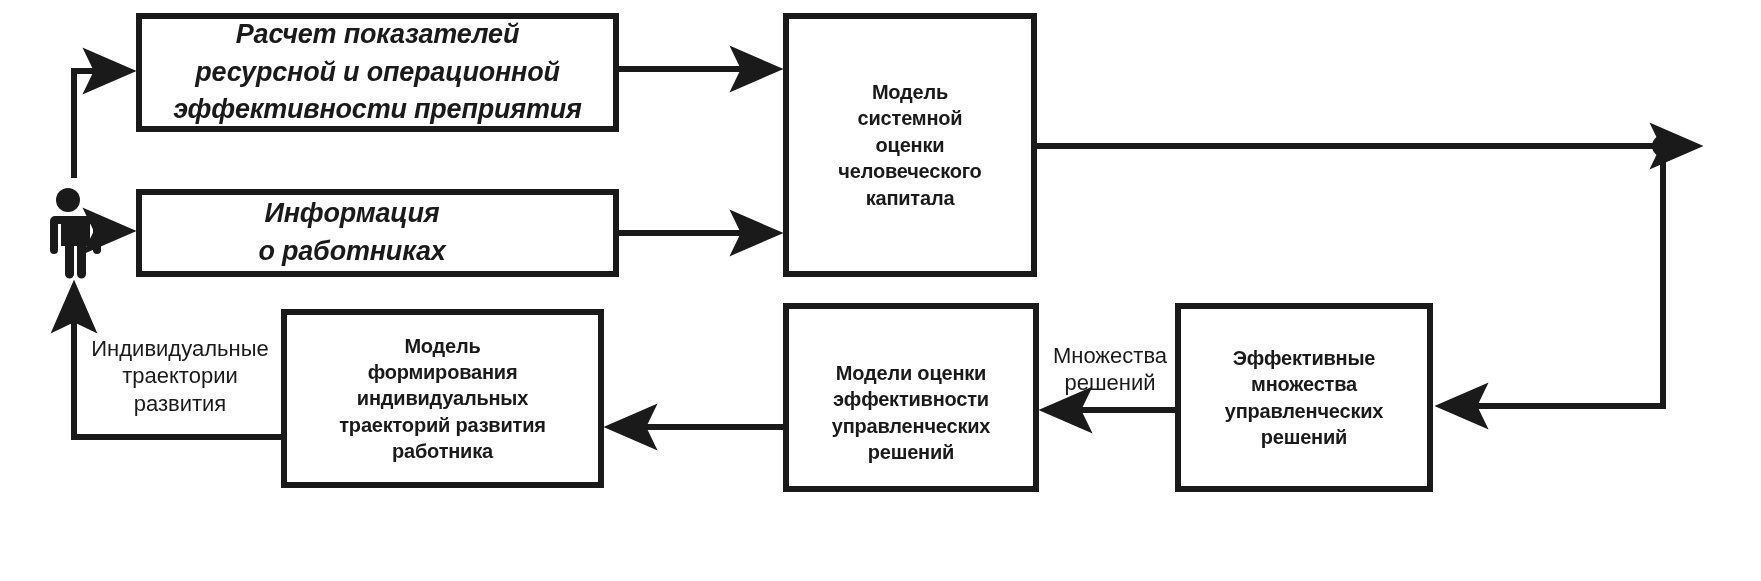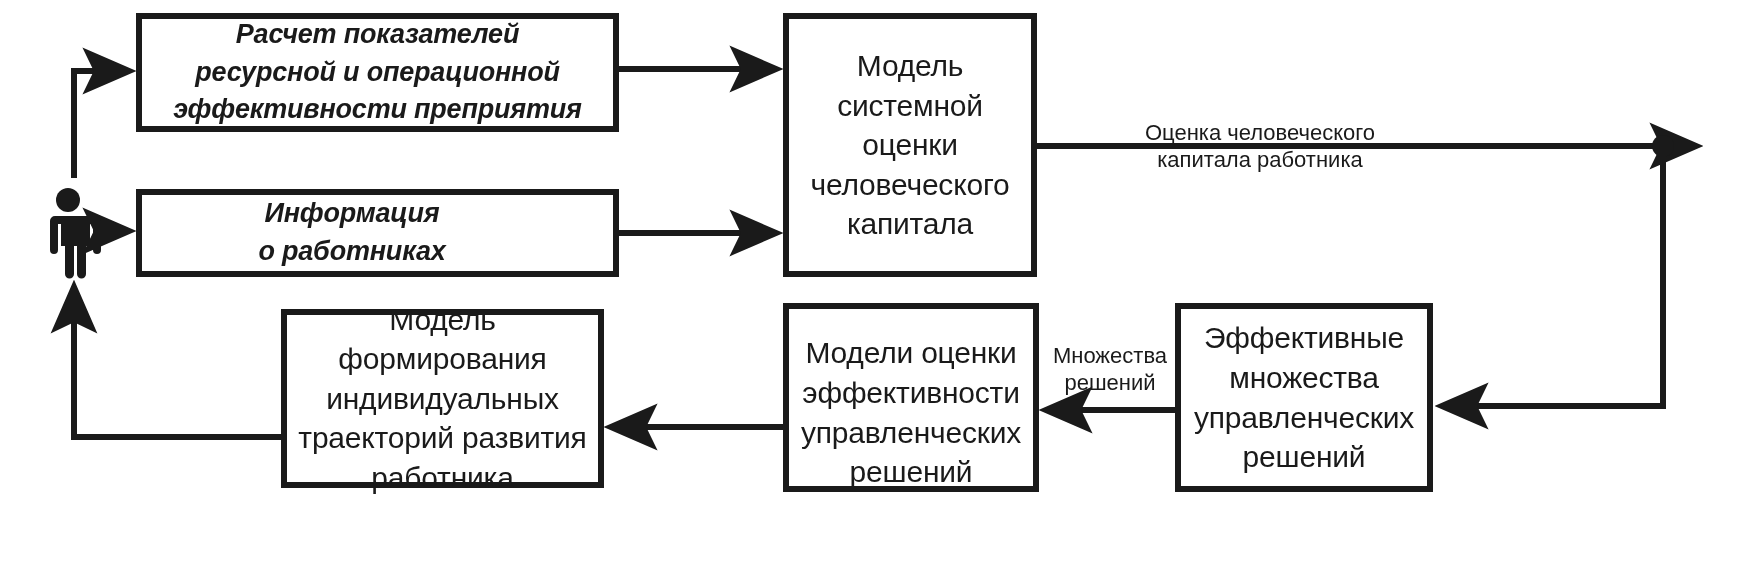--- a/index.html
+++ b/index.html
@@ -29,23 +29,23 @@
     display: flex;
     align-items: center;
     justify-content: center;
     text-align: center;
     color: #1a1a1a;
     white-space: pre-line;
     box-sizing: border-box;
     pointer-events: auto;
   }
   .bold-upright {
-    font-weight: normal;
+    font-weight: bold;
     font-style: normal;
-    font-size: 30px;
+    font-size: 20px;
     line-height: 1.32;
     letter-spacing: -0.2px;
   }
   .bold-italic {
     font-weight: bold;
     font-style: italic;
     font-size: 27px;
     line-height: 1.4;
     letter-spacing: -0.2px;
   }
@@ -136,21 +136,22 @@
   <div class="boxtext bold-upright" style="left:789px; top:309px; width:244px; height:207px;">Модели оценки
 эффективности
 управленческих
 решений</div>
 
   <div class="boxtext bold-upright" style="left:1181px; top:309px; width:246px; height:177px;">Эффективные
 множества
 управленческих
 решений</div>
 
-  <div class="edgelabel" style="left:1110px; top:110px; width:300px; height:72px;">Оценка человеческого
-капитала работника</div>
 
   <div class="edgelabel" style="left:1040px; top:338px; width:140px; height:62px;">Множества
 решений</div>
 
 
+  <div class="edgelabel" style="left:80px; top:330px; width:200px; height:92px;">Индивидуальные
+траектории
+развития</div>
 
 </div>
 
 </body></html>

